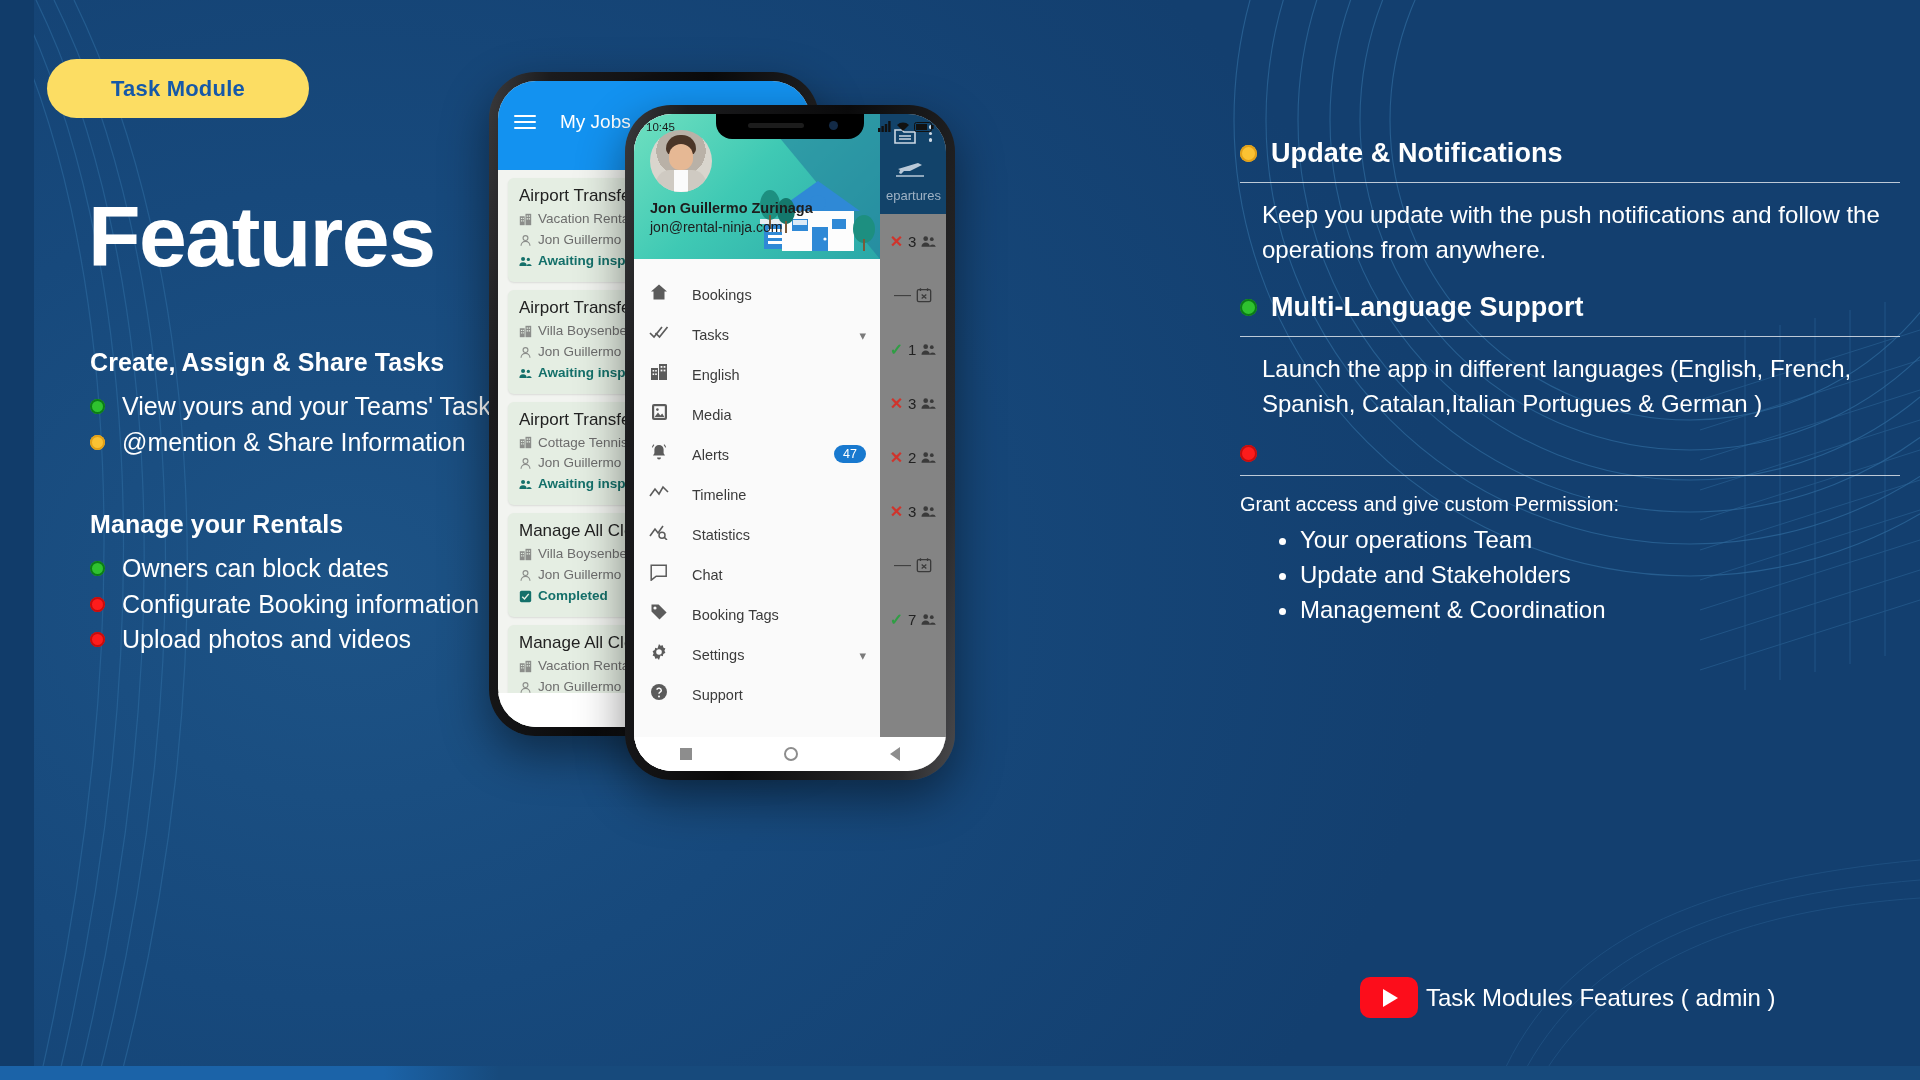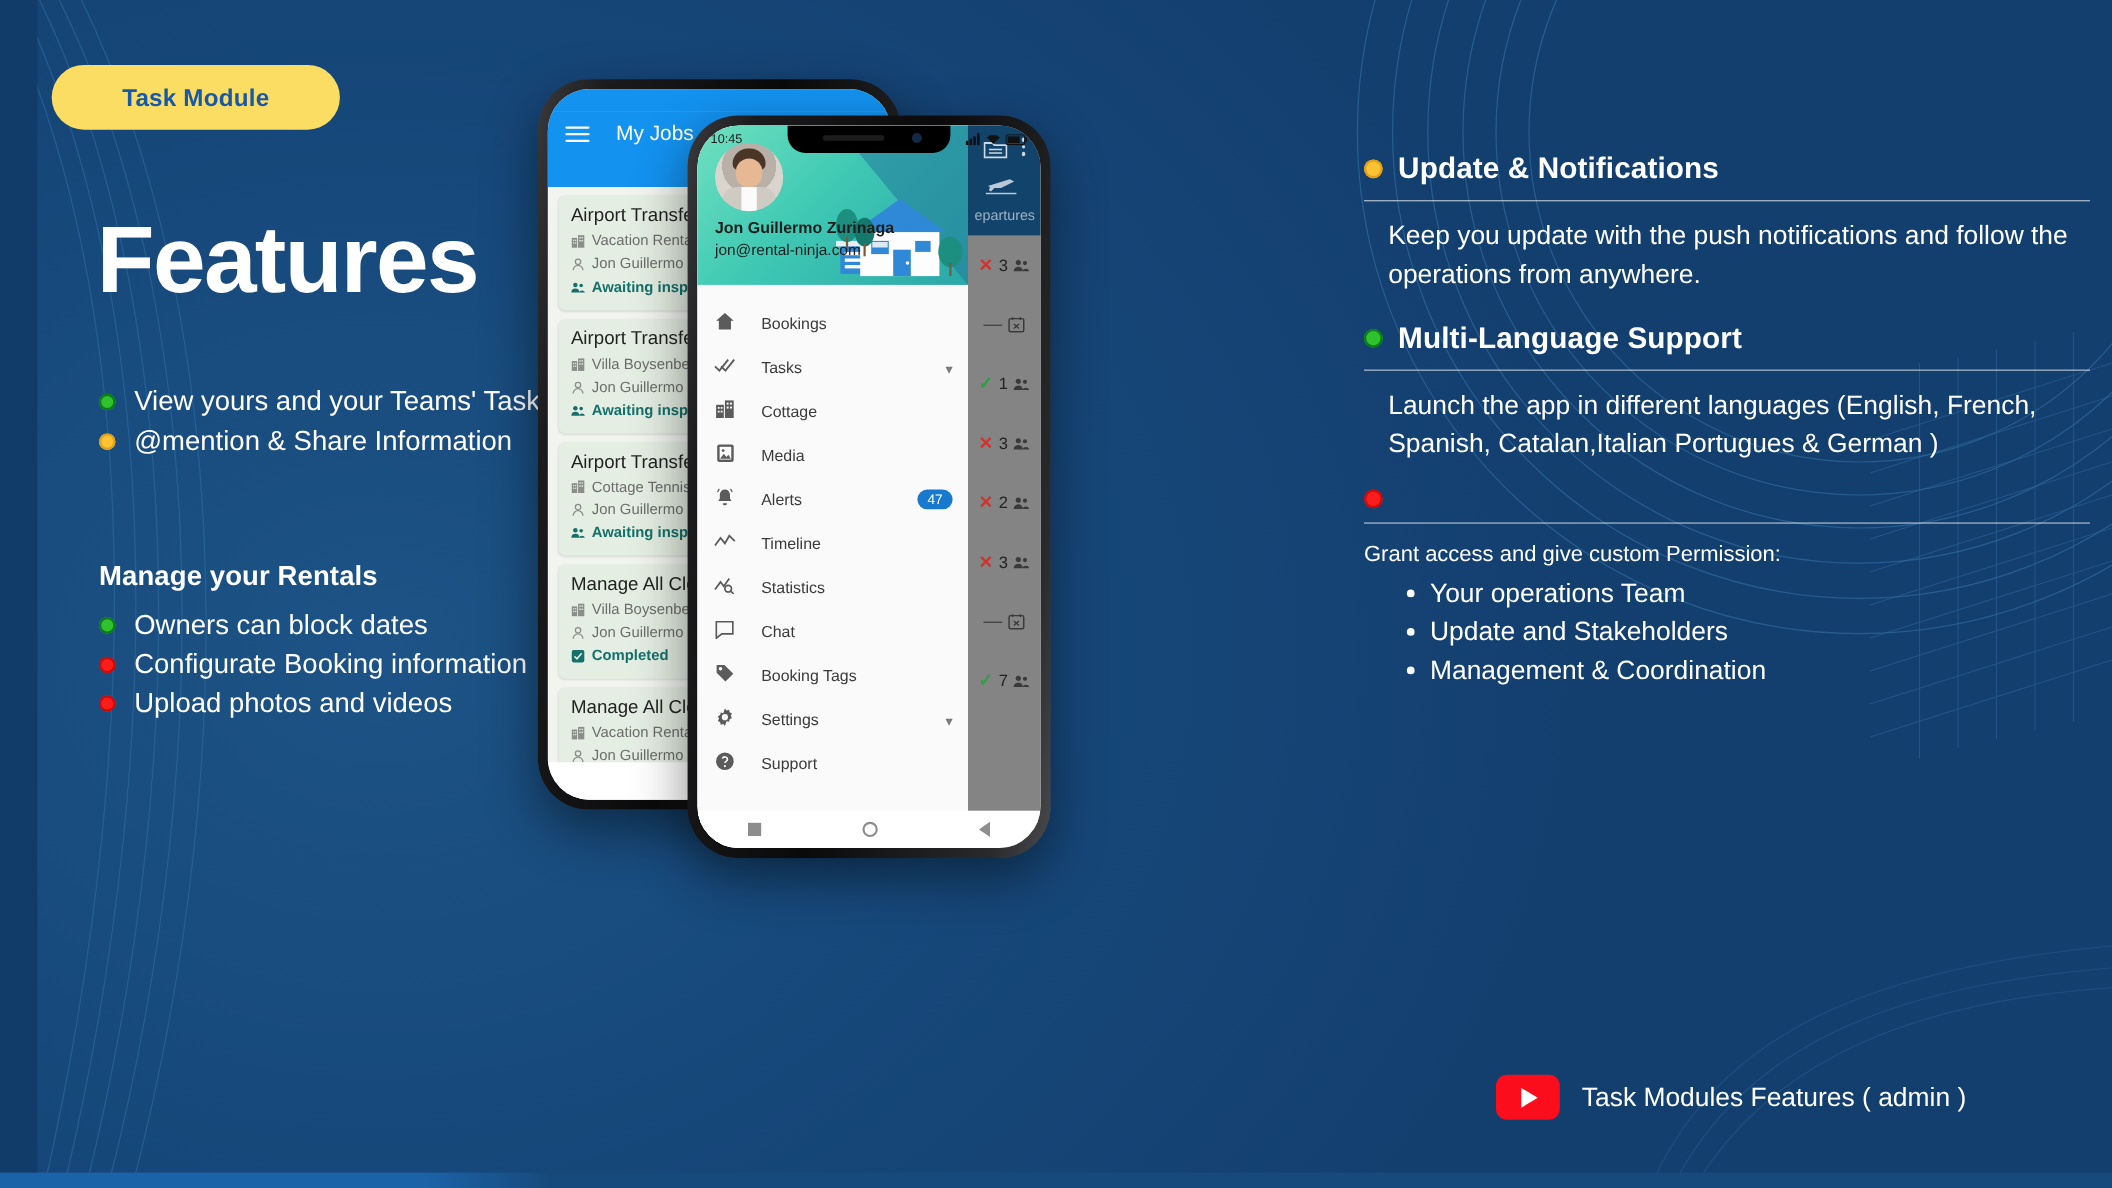--- a/index.html
+++ b/index.html
@@ -70,21 +70,21 @@
   .fs-title { font-size: 27px; font-weight: bold; letter-spacing:.1px; }
   .fs-rule { height:1px; background: rgba(255,255,255,.72); margin: 13px 0 14px 0; }
   .fs-body { font-size: 24px; line-height: 1.47; font-weight: 300; padding-left: 22px; }
   #sec-permissions .fs-body { padding-left: 0; }
   .perm-intro { font-size:20px; font-weight:300; }
   .perm-list { list-style: disc; margin: 4px 0 0 60px; font-size:24px; font-weight:300; line-height:1.44;}
 
   
   #yt-footer {
     position:absolute; left: 1360px; top: 977px;
-    display:flex; align-items:center; gap: 20px;
+    display:flex; align-items:center; gap: 8px;
   }
   #yt-icon {
     width: 58px; height: 41px; background:#fc0d1b; border-radius: 10px;
     display:flex; align-items:center; justify-content:center;
   }
   #yt-icon .tri {
     width:0;height:0;border-left:15px solid #fff;
     border-top:9px solid transparent;border-bottom:9px solid transparent;
     margin-left:3px;
   }
@@ -239,20 +239,21 @@
   <div class="bg-bottom-strip"></div>
 </div>
 
 <div id="task-module-badge">
   <span>Task Module</span>
 </div>
 
 <div id="features-title">Features</div>
 
 <div class="left-block" id="block-tasks">
+  <div class="lb-heading">Create, Assign &amp; Share Tasks</div>
   <ul class="lb-list">
     <li>
       <span class="dot green"></span>
       <span>View yours and your Teams' Tasks</span>
     </li>
     <li>
       <span class="dot yellow"></span>
       <span>@mention &amp; Share Information</span>
     </li>
   </ul>
@@ -578,21 +579,21 @@
                 <rect x="2.6" y="7" width="1.6" height="1.6" fill="#fafafa"></rect>
                 <rect x="5.2" y="7" width="1.6" height="1.6" fill="#fafafa"></rect>
                 <rect x="2.6" y="10.4" width="1.6" height="1.6" fill="#fafafa"></rect>
                 <rect x="5.2" y="10.4" width="1.6" height="1.6" fill="#fafafa"></rect>
                 <rect x="10.6" y="3" width="1.8" height="1.8" fill="#fafafa"></rect>
                 <rect x="13.6" y="3" width="1.8" height="1.8" fill="#fafafa"></rect>
                 <rect x="10.6" y="6.6" width="1.8" height="1.8" fill="#fafafa"></rect>
                 <rect x="13.6" y="6.6" width="1.8" height="1.8" fill="#fafafa"></rect>
               </svg>
             </span>
-    <span class="d-label">Cottage</span>
+    <span class="d-label">English</span>
 
   </div>
   <div class="d-item">
     <span class="d-ico">
               <svg width="17" height="18" viewBox="0 0 17 18">
                 <rect x="1" y="1" width="15" height="16" rx="2" fill="currentColor"></rect>
                 <rect x="3.2" y="3.2" width="10.6" height="11.6" fill="#fafafa"></rect>
                 <circle cx="6.4" cy="6.6" r="1.3" fill="currentColor"></circle>
                 <path d="M3.6,14 L7,9.6 L9.4,12.4 L11.2,10.4 L13.4,14 Z" fill="currentColor"></path>
               </svg>

